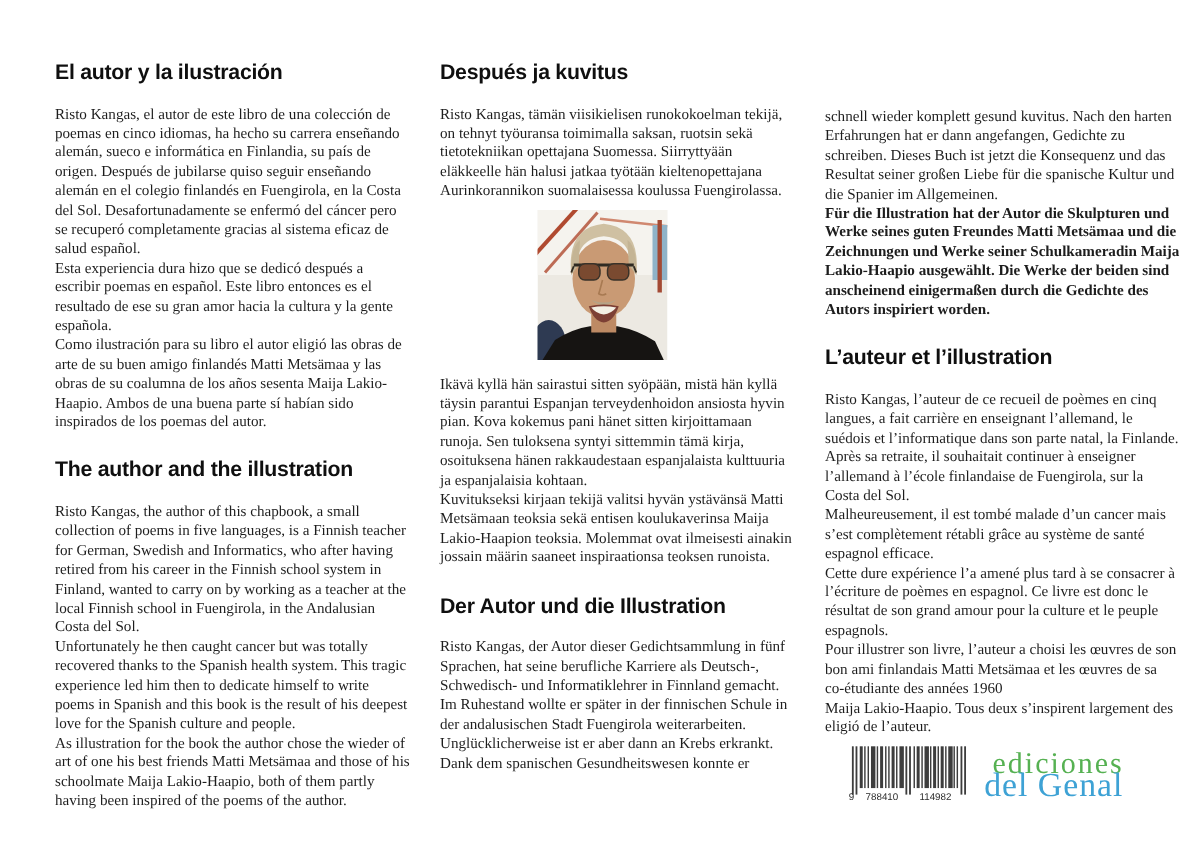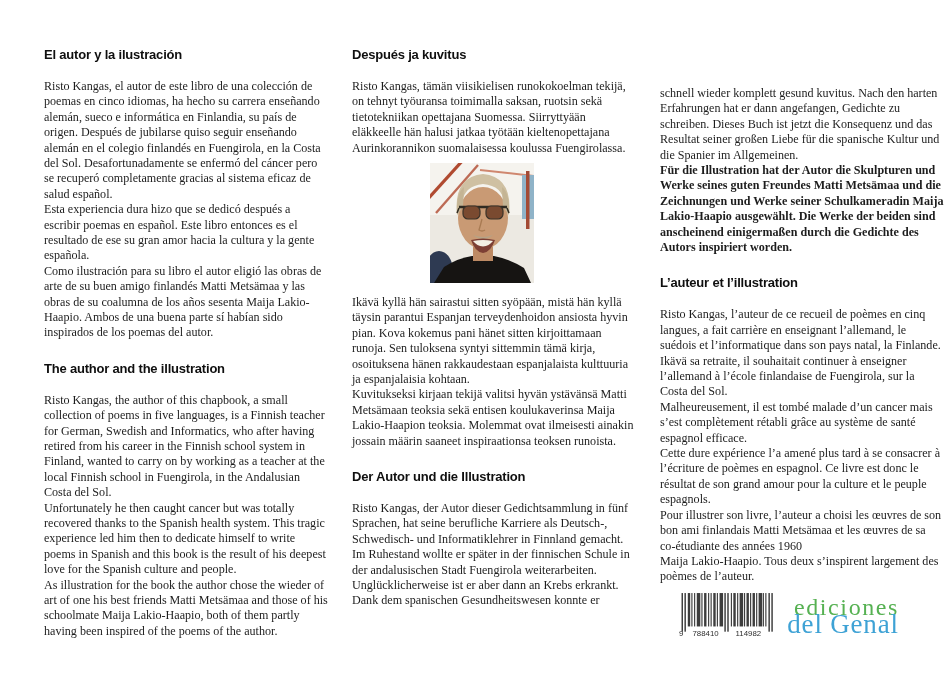--- a/index.html
+++ b/index.html
@@ -15,21 +15,21 @@
   .col{
     flex:0 0 284px;width:284px;
     font-family:"Liberation Serif",serif;
     font-size:12.1px;line-height:15.4px;
     color:#1d1d1d;
     text-align:left;
   }
   .col p{margin:0;}
   h2{
     font-family:"Liberation Sans",sans-serif;
-    font-weight:700;font-size:13px;line-height:1.15;
+    font-weight:700;font-size:17px;line-height:1.15;
     letter-spacing:-0.2px;color:#0f0f0f;
     margin:0 0 16px 0;
   }
   .mt{margin-top:21px;}
   .gap{margin-top:15px;font-weight:bold;}
   .col3{padding-top:38px;}
   .photo{margin:7px 0 12px 78px;width:104px;height:120px;}
   .photo svg{display:block;width:104px;height:120px;}
   .bottom-row{display:flex;align-items:flex-start;gap:9px;margin:7px 0 0 18px;}
   .barcode{width:100px;height:47px;flex:0 0 100px;}
@@ -100,25 +100,25 @@
     <p>Ikävä kyllä hän sairastui sitten syöpään, mistä hän kyllä täysin parantui Espanjan terveydenhoidon ansiosta hyvin pian. Kova kokemus pani hänet sitten kirjoittamaan runoja. Sen tuloksena syntyi sittemmin tämä kirja, osoituksena hänen rakkaudestaan espanjalaista kulttuuria ja espanjalaisia kohtaan.</p>
     <p>Kuvitukseksi kirjaan tekijä valitsi hyvän ystävänsä Matti Metsämaan teoksia sekä entisen koulukaverinsa Maija Lakio-Haapion teoksia. Molemmat ovat ilmeisesti ainakin jossain määrin saaneet inspiraationsa teoksen runoista.</p>
     <h2 class="mt">Der Autor und die Illustration</h2>
     <p>Risto Kangas, der Autor dieser Gedichtsammlung in fünf Sprachen, hat seine berufliche Karriere als Deutsch-, Schwedisch- und Informatiklehrer in Finnland gemacht. Im Ruhestand wollte er später in der finnischen Schule in der andalusischen Stadt Fuengirola weiterarbeiten. Unglücklicherweise ist er aber dann an Krebs erkrankt. Dank dem spanischen Gesundheitswesen konnte er</p>
   </div>
 
   <div class="col col3">
     <p>schnell wieder komplett gesund kuvitus. Nach den harten Erfahrungen hat er dann angefangen, Gedichte zu schreiben. Dieses Buch ist jetzt die Konsequenz und das Resultat seiner großen Liebe für die spanische Kultur und die Spanier im Allgemeinen.</p>
     <p class="gap">Für die Illustration hat der Autor die Skulpturen und Werke seines guten Freundes Matti Metsämaa und die Zeichnungen und Werke seiner Schulkameradin Maija Lakio-Haapio ausgewählt. Die Werke der beiden sind anscheinend einigermaßen durch die Gedichte des Autors inspiriert worden.</p>
     <h2 class="mt">L’auteur et l’illustration</h2>
-    <p>Risto Kangas, l’auteur de ce recueil de poèmes en cinq langues, a fait carrière en enseignant l’allemand, le suédois et l’informatique dans son pays natal, la Finlande. Ikävä sa retraite, il souhaitait continuer à enseigner l’allemand à l’école finlandaise de Fuengirola, sur la Costa del Sol.</p>
+    <p>Risto Kangas, l’auteur de ce recueil de poèmes en cinq langues, a fait carrière en enseignant l’allemand, le suédois et l’informatique dans son parte natal, la Finlande. Après sa retraite, il souhaitait continuer à enseigner l’allemand à l’école finlandaise de Fuengirola, sur la Costa del Sol.</p>
     <p>Malheureusement, il est tombé malade d’un cancer mais s’est complètement rétabli grâce au système de santé espagnol efficace.</p>
     <p>Cette dure expérience l’a amené plus tard à se consacrer à l’écriture de poèmes en espagnol. Ce livre est donc le résultat de son grand amour pour la culture et le peuple espagnols.</p>
     <p>Pour illustrer son livre, l’auteur a choisi les œuvres de son bon ami finlandais Matti Metsämaa et les œuvres de sa co-étudiante des années 1960</p>
-    <p>Maija Lakio-Haapio. Tous deux s’inspirent largement des poèmes de l’auteur.</p>
+    <p>Maija Lakio-Haapio. Tous deux s’inspirent largement des eligió de l’auteur.</p>
 
     <div class="bottom-row">
       <svg class="barcode" viewBox="0 0 95 45">
         <rect x="0" y="0" width="95" height="45" fill="#ffffff"></rect>
         <g id="bars" fill="#3d3d3d">
             <rect x="3" y="1" width="1.4" height="37"></rect>
             <rect x="5.8" y="1" width="1.4" height="37"></rect>
             <rect x="9" y="1" width="2.3" height="32"></rect>
             <rect x="12.4" y="1" width="1.1" height="32"></rect>
             <rect x="15" y="1" width="1.1" height="32"></rect>

